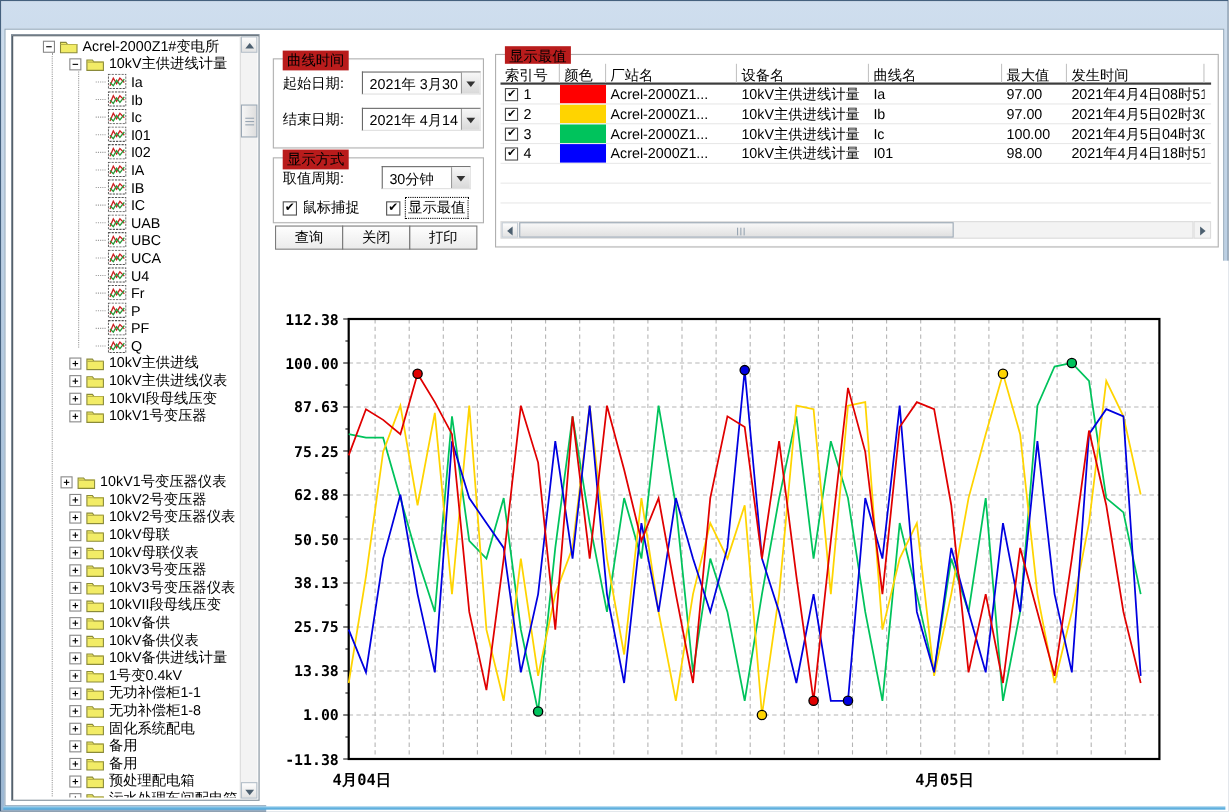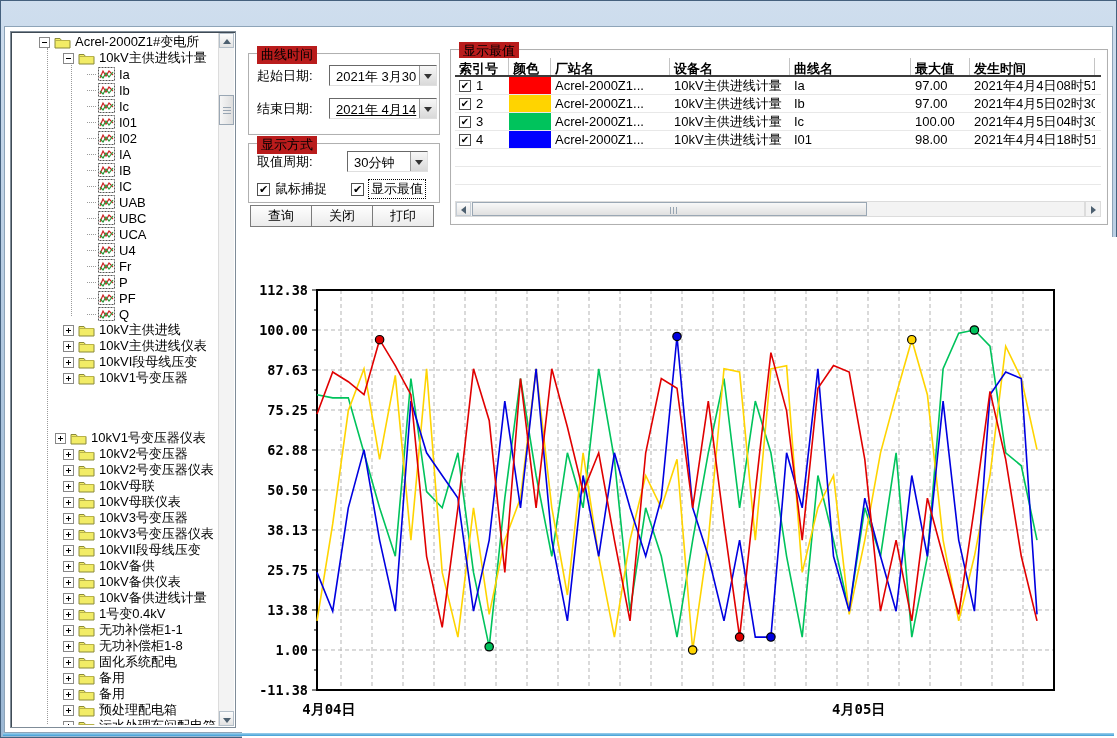--- a/index.html
+++ b/index.html
@@ -55,21 +55,21 @@
   .tri-dn-sm { position:absolute; left:4px; top:8px; width:0; height:0; border:4px solid transparent; border-top:5px solid #333; border-bottom:none; }
   .cb { width:13px; height:13px; min-width:13px; border:1px solid #505050; background:#fff; display:inline-flex; align-items:center; justify-content:center; margin-right:5px; }
   .check { font-size:11px; line-height:11px; font-weight:bold; color:#000; }
   .cb-row { display:flex; align-items:center; }
   .focus-dotted { outline:1px dotted #000; padding:0 2px; }
   .btn { width:62px; height:22px; border:1px solid #7b7b7b; background:linear-gradient(#fefefe,#ebebeb); font-size:13px; display:flex; align-items:center; justify-content:center; cursor:default; }
   .btn + .btn { margin-left:-1px; }
 
   
   .grid { position:absolute; left:4px; top:8px; right:6px; background:#fff; }
-  .grid-head { display:flex; height:19px; border-bottom:2px solid #3c3c3c;font-weight:bold; }
+  .grid-head { display:flex; height:19px; border-bottom:2px solid #3c3c3c; }
   .hcell { padding:2px 4px 0 4px; font-size:13px; border-right:1px solid #c4c4c4; white-space:nowrap; overflow:hidden; }
   .grow { display:flex; height:18px; border-bottom:1px solid #e8e8e8; align-items:center; }
   .gcell { padding:0 4px; font-size:13px; white-space:nowrap; overflow:hidden; height:100%; display:flex; align-items:center; }
   .swatch { width:100%; height:100%; }
   .hsb { position:absolute; left:4px; right:22px; bottom:7px; height:16px; background:#f3f3f3; border:1px solid #dcdcdc; }
   .hsb .sb-btn { position:absolute; top:0; width:15px; height:14px; background:linear-gradient(#fdfdfd,#e3e3e3); border:1px solid #c4ccd4; }
   .hsb .left { left:0; }
   .tri-left { position:absolute; left:4px; top:3px; width:0; height:0; border:4px solid transparent; border-right:5px solid #4d6070; border-left:none; }
   .tri-right { position:absolute; left:5px; top:3px; width:0; height:0; border:4px solid transparent; border-left:5px solid #4d6070; border-right:none; }
   .hsb .thumb { position:absolute; left:16px; top:0; width:395px; height:14px; background:linear-gradient(#f8f8f8,#e0e0e0); border:1px solid #9aa7b4; }
@@ -565,21 +565,21 @@
         <span class="ctl-label" style="width:72px;">起始日期:</span>
         <span class="field" style="width:108px;">
           <span class="val">2021年  3月30</span>
           <span class="drop-btn">
               <span class="tri-dn-sm"></span>
             </span>
         </span>
       </div>
       <div style="position:absolute; left:8px; top:44px; display:flex; align-items:center;justify-content:flex-end;">
         <span class="ctl-label" style="width:72px;">结束日期:</span>
-        <span class="field" style="width:108px;text-decoration:underline;">
+        <span class="field" style="width:108px;">
           <span class="val">2021年  4月14</span>
           <span class="drop-btn">
               <span class="tri-dn-sm"></span>
             </span>
         </span>
       </div>
     </div>
 
     <div class="groupbox" style="left:243px; top:116px; width:192px; height:60px;">
       <span class="gb-label">显示方式</span>

